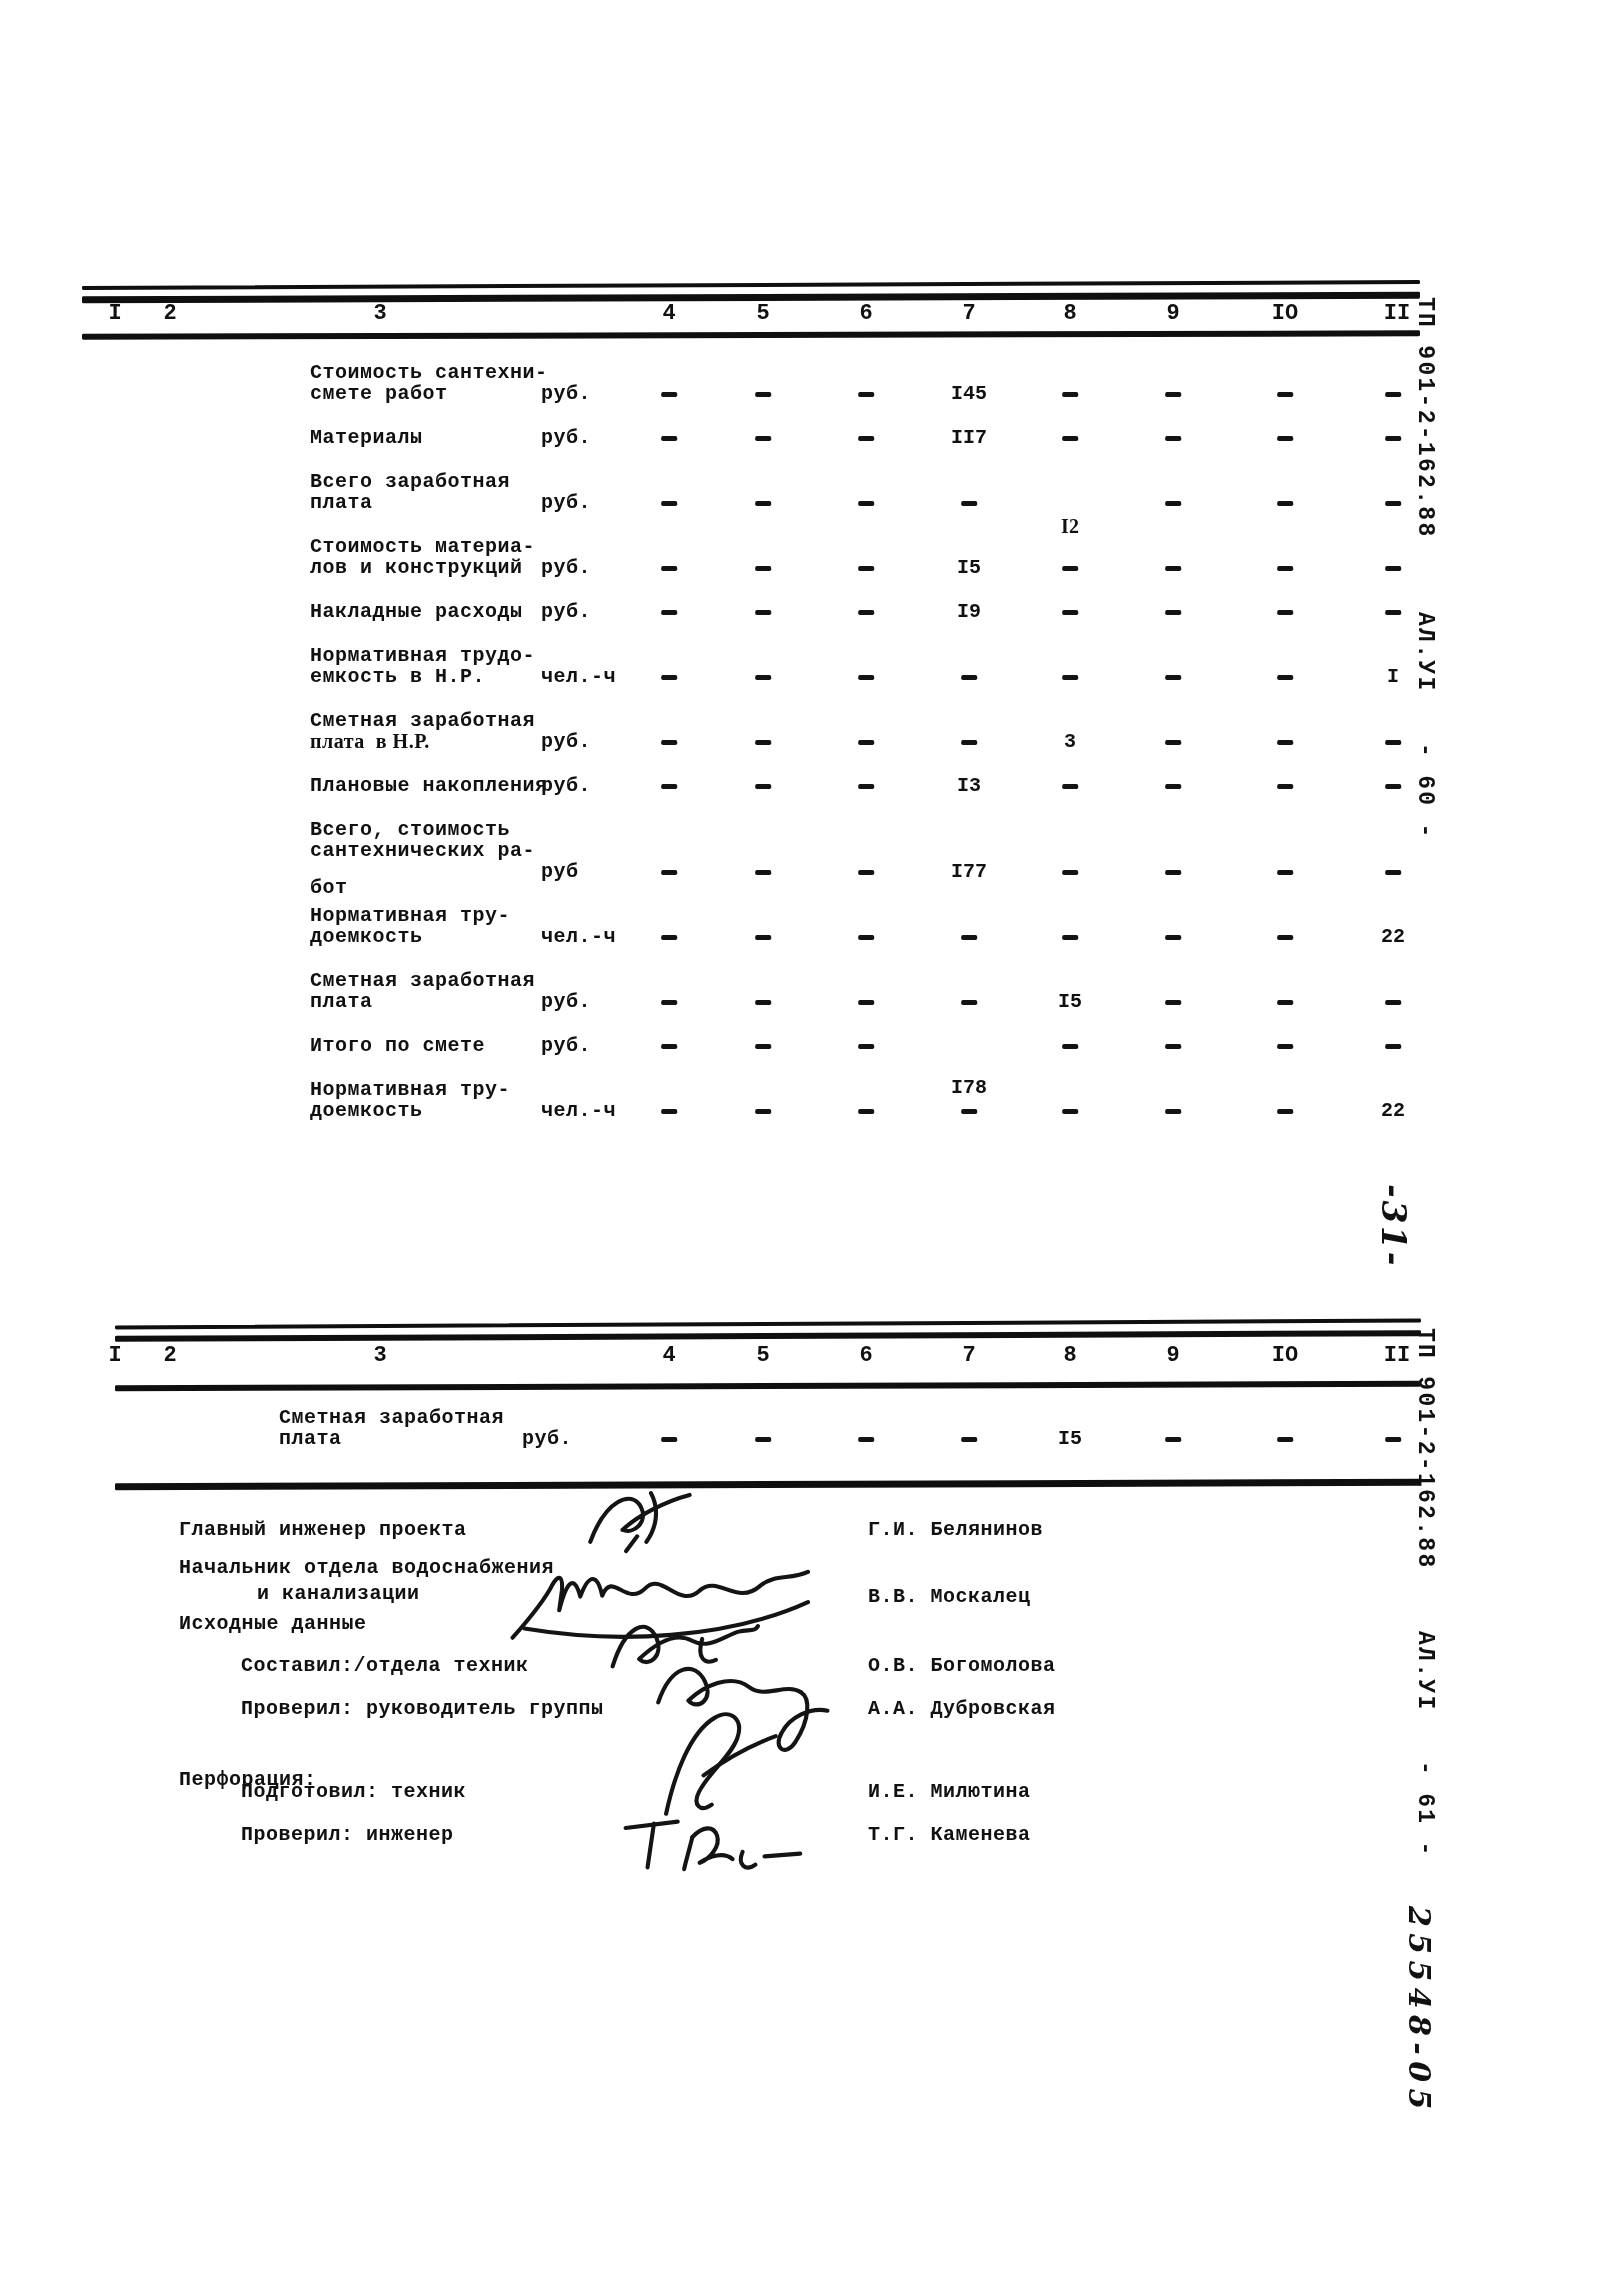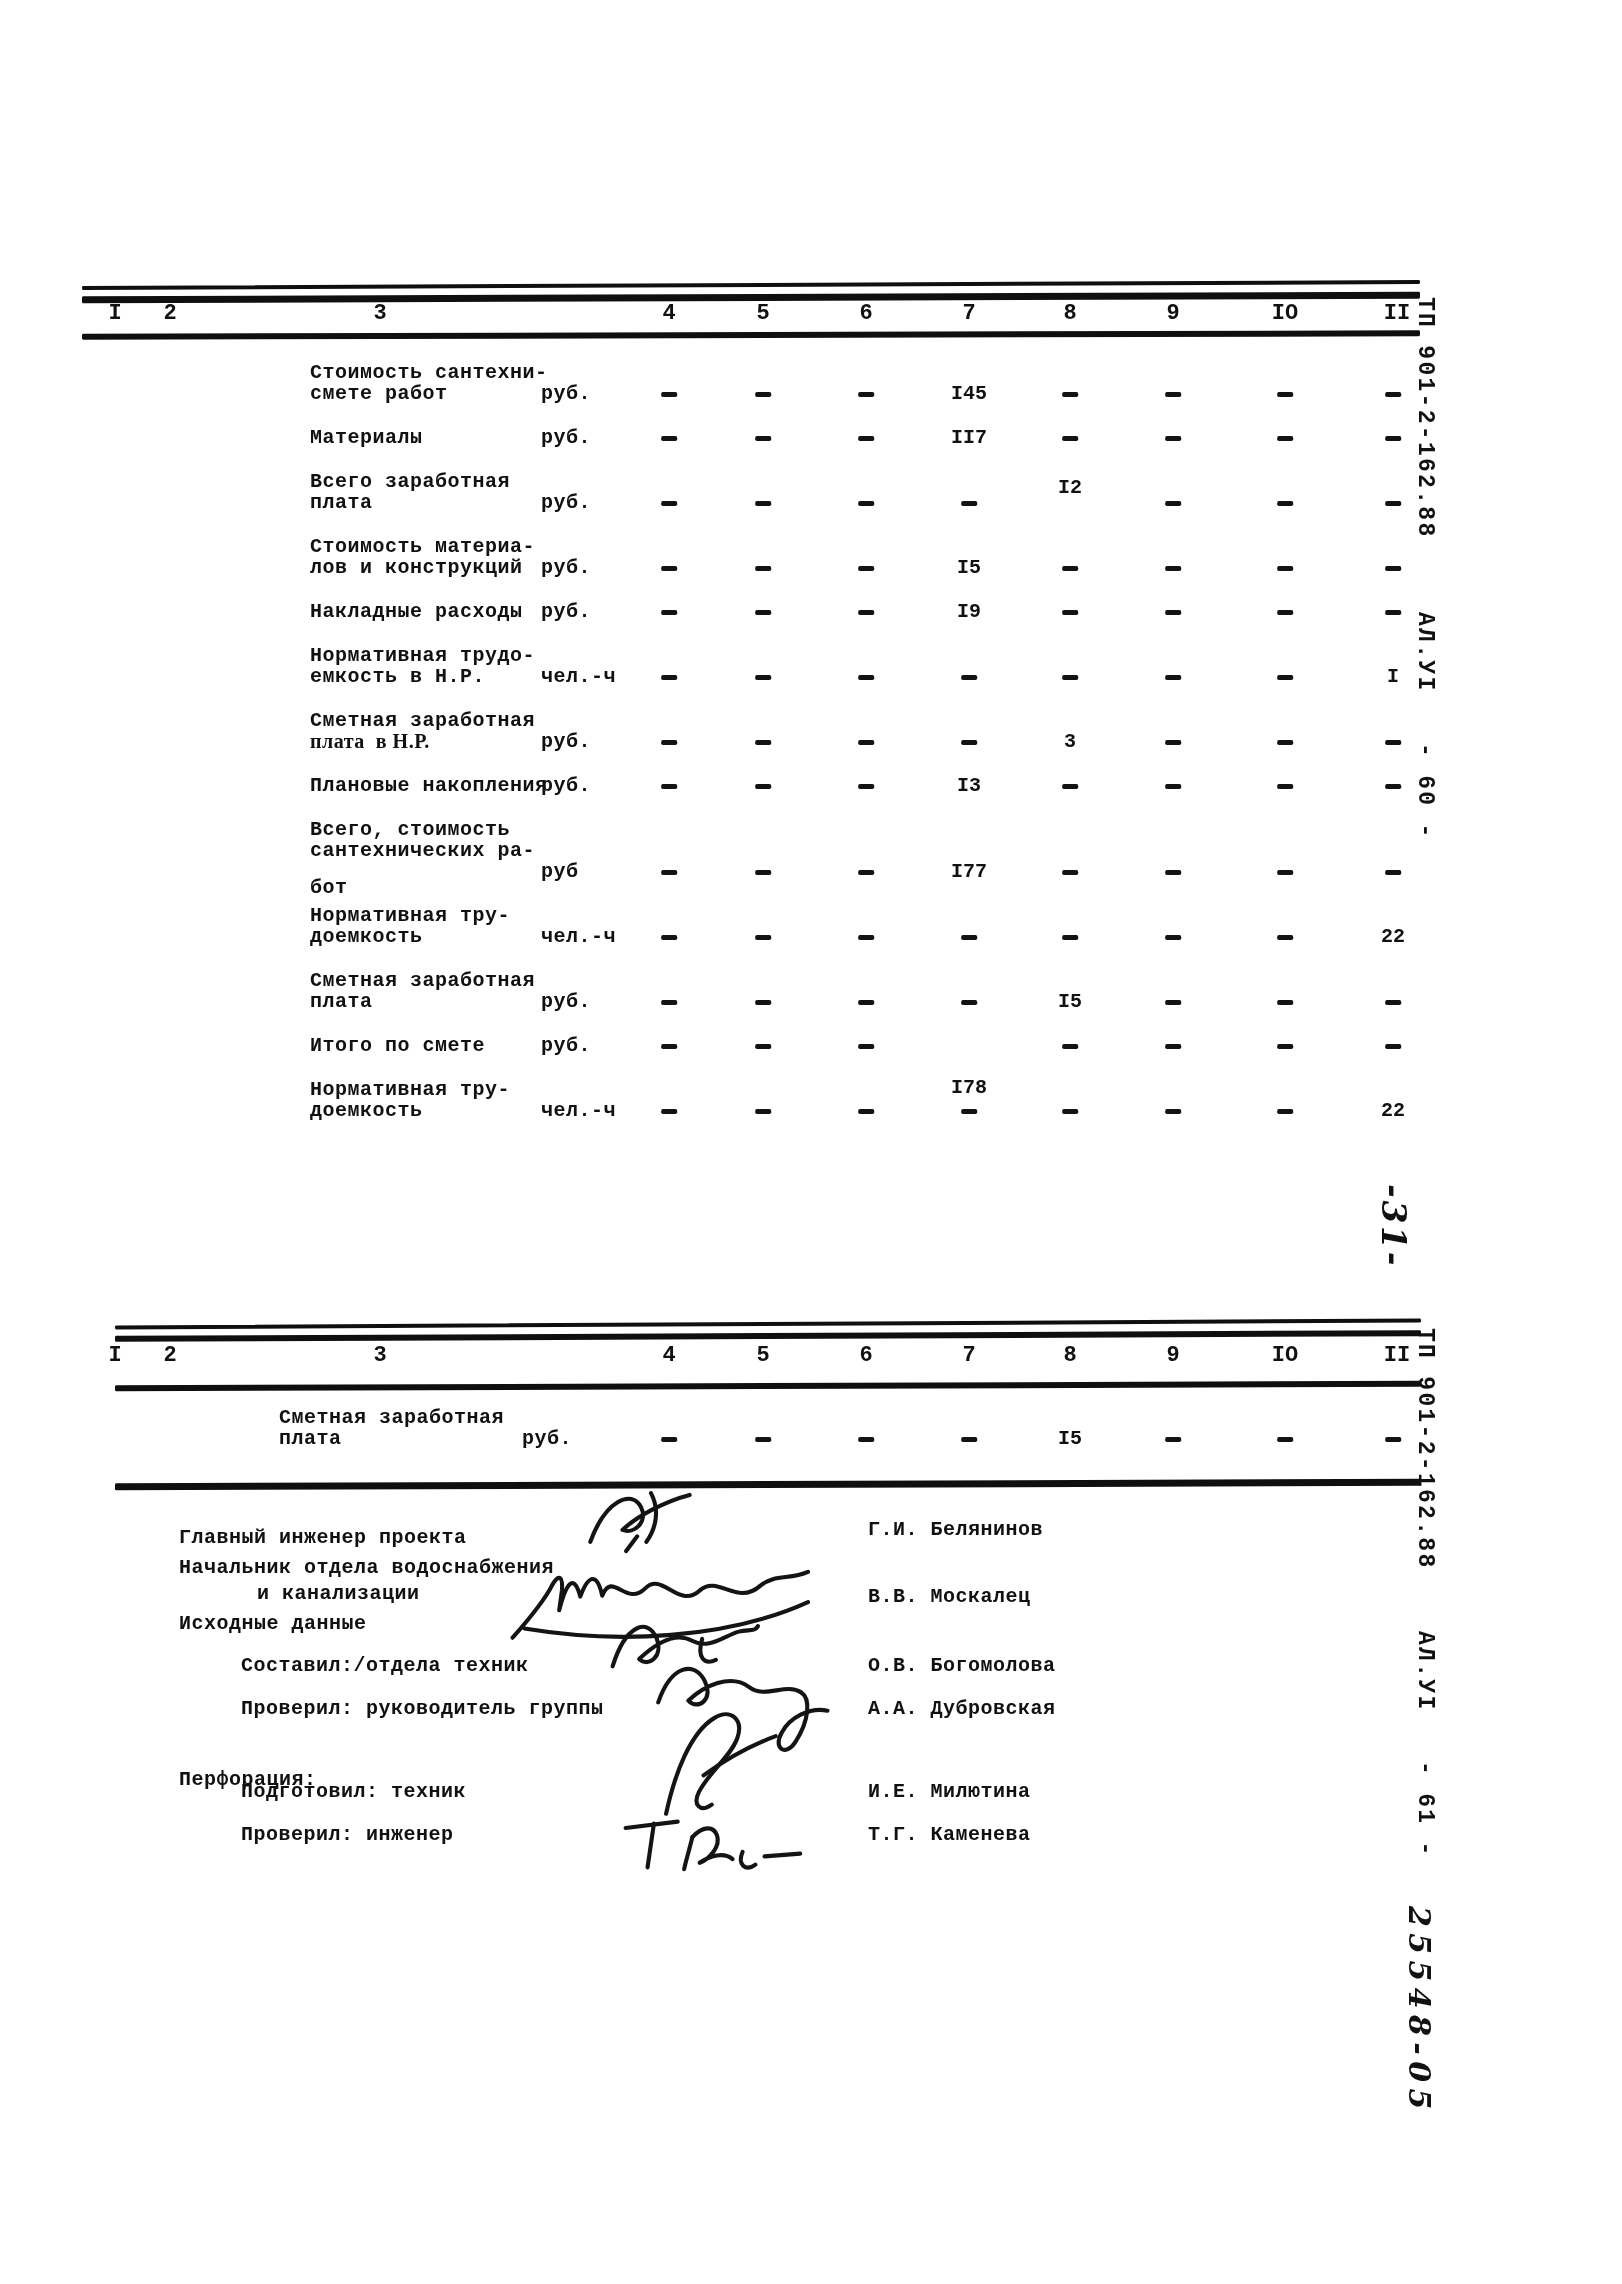--- a/index.html
+++ b/index.html
@@ -69,21 +69,21 @@
         <span class="dashcell" style="left: 1173px; top: 436px;"></span>
         <span class="dashcell" style="left: 1285px; top: 436px;"></span>
         <span class="dashcell" style="left: 1393px; top: 436px;"></span>
         <span class="tw" style="left: 310px; top: 471px;">Всего заработная</span>
         <span class="tw" style="left: 310px; top: 492px;">плата</span>
         <span class="tw" style="left: 541px; top: 492px;">руб.</span>
         <span class="dashcell" style="left: 669px; top: 501px;"></span>
         <span class="dashcell" style="left: 763px; top: 501px;"></span>
         <span class="dashcell" style="left: 866px; top: 501px;"></span>
         <span class="dashcell" style="left: 969px; top: 501px;"></span>
-        <span class="cellnum" style="left: 1070px; top: 477px;">I2</span>
+        <span class="cellnum" style="left: 1070px; top: 516px; font-family: Liberation Serif, serif;">I2</span>
         <span class="dashcell" style="left: 1173px; top: 501px;"></span>
         <span class="dashcell" style="left: 1285px; top: 501px;"></span>
         <span class="dashcell" style="left: 1393px; top: 501px;"></span>
         <span class="tw" style="left: 310px; top: 536px;">Стоимость материа-</span>
         <span class="tw" style="left: 310px; top: 557px;">лов и конструкций</span>
         <span class="tw" style="left: 541px; top: 557px;">руб.</span>
         <span class="dashcell" style="left: 669px; top: 566px;"></span>
         <span class="dashcell" style="left: 763px; top: 566px;"></span>
         <span class="dashcell" style="left: 866px; top: 566px;"></span>
         <span class="cellnum" style="left: 969px; top: 557px;">I5</span>
@@ -223,21 +223,21 @@
         <span class="dashcell" style="left: 969px; top: 1437px;"></span>
         <span class="cellnum" style="left: 1070px; top: 1428px;">I5</span>
         <span class="dashcell" style="left: 1173px; top: 1437px;"></span>
         <span class="dashcell" style="left: 1285px; top: 1437px;"></span>
         <span class="dashcell" style="left: 1393px; top: 1437px;"></span>
       </div>
     <div class="rule" style="left:115px; top:1481px; width:1306px; height:6.9px; transform:rotate(-0.2deg);"></div>
   </div>
 
   <div id="sig-block">
-      <span class="siglabel" style="left: 179px; top: 1519px; margin-top: 8px;">Главный инженер проекта</span>
+      <span class="siglabel" style="left: 179px; top: 1519px;">Главный инженер проекта</span>
       <span class="siglabel" style="left: 868px; top: 1519px;">Г.И. Белянинов</span>
       <span class="siglabel" style="left: 179px; top: 1557px;">Начальник отдела водоснабжения</span>
       <span class="siglabel" style="left: 257px; top: 1583px;">и канализации</span>
       <span class="siglabel" style="left: 868px; top: 1586px;">В.В. Москалец</span>
       <span class="siglabel" style="left: 179px; top: 1613px;">Исходные данные</span>
       <span class="siglabel" style="left: 241px; top: 1655px;">Составил:/отдела техник</span>
       <span class="siglabel" style="left: 868px; top: 1655px;">О.В. Богомолова</span>
       <span class="siglabel" style="left: 241px; top: 1698px;">Проверил: руководитель группы</span>
       <span class="siglabel" style="left: 868px; top: 1698px;">А.А. Дубровская</span>
       <span class="siglabel" style="left: 179px; top: 1738px; margin-top: 31px;">Перфорация:</span>

